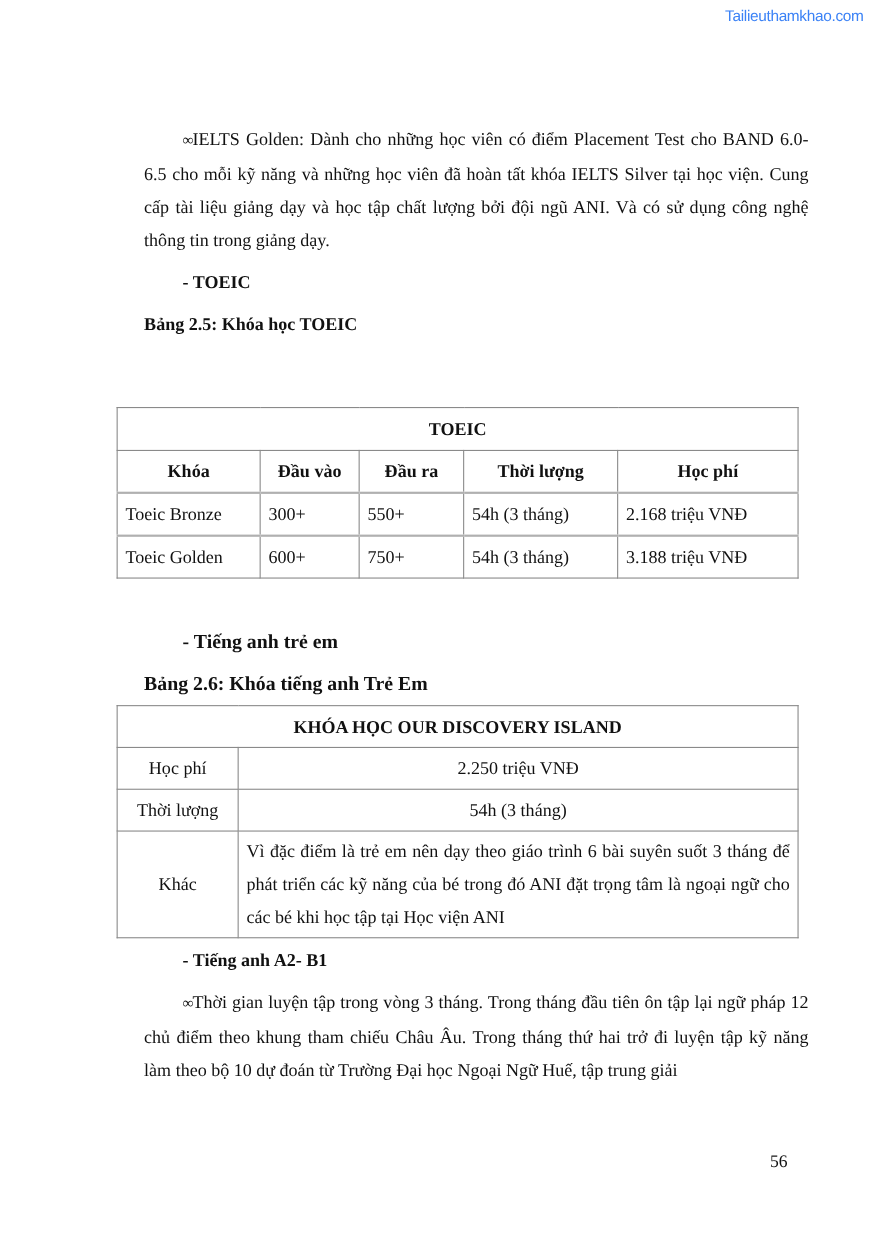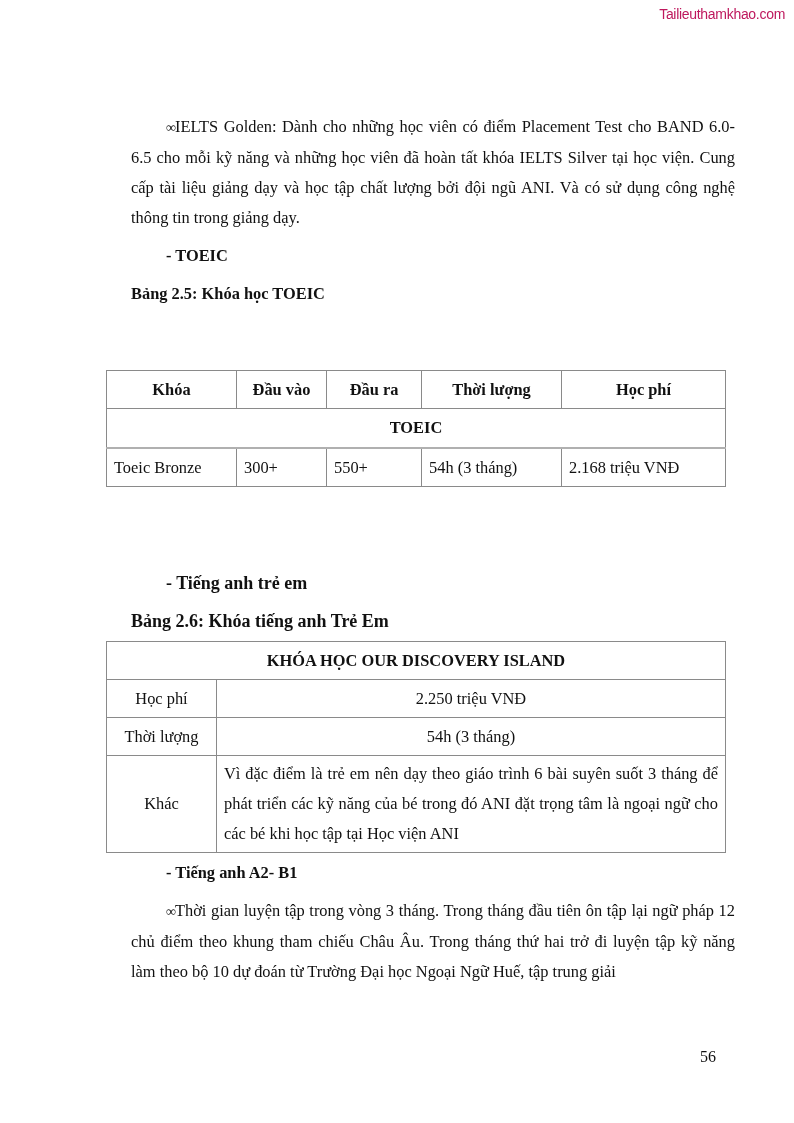--- a/index.html
+++ b/index.html
@@ -4,21 +4,21 @@
   <style>
     html, body { margin: 0; padding: 0; background: #ffffff; }
     body {
       width: 794px; height: 1123px; position: relative; overflow: hidden;
       font-family: "Liberation Serif", "DejaVu Serif", serif;
       color: #111111;
     }
     .watermark {
       position: absolute; top: 6px; right: 9px;
       font-family: "Liberation Sans", "DejaVu Sans", sans-serif;
-      font-size: 14px; color: #be185d; letter-spacing: -0.3px;
+      font-size: 14px; color: #3b82f6; letter-spacing: -0.3px;
     }
     .page {
       position: absolute; left: 114px; top: 112px; width: 604px;
       font-size: 16.4px; line-height: 30px; margin-left: 17px;
     }
     p { margin: 0; text-align: justify; }
     .para { text-indent: 35px; }
     .para-last { text-align-last: left; }
     .bullet-glyph { font-size: 14px; letter-spacing: -1px; }
     .heading { font-weight: bold; padding-left: 35px; }
@@ -38,37 +38,44 @@
 
 <div class="page">
   <p class="para"><span class="bullet-glyph">∞</span><span>IELTS Golden: Dành cho những học viên có điểm Placement Test cho BAND 6.0-6.5 cho mỗi kỹ năng và những học viên đã hoàn tất khóa IELTS Silver tại học viện. Cung cấp tài liệu giảng dạy và học tập chất lượng bởi đội ngũ ANI. Và có sử dụng công nghệ thông tin trong giảng dạy.</span></p>
   <p class="heading" style="margin-top:8px;">- TOEIC</p>
   <p class="caption" style="margin-top:8px;">Bảng 2.5: Khóa học TOEIC</p>
 </div>
 
 <table class="toeic" style="top:370px;">
   <thead>
     <tr>
+        <th colspan="5" style="height:38px;">TOEIC</th>
+      </tr>
+    <tr>
       <th style="width:115px;">Khóa</th>
       <th style="width:75px;">Đầu vào</th>
       <th style="width:80px;">Đầu ra</th>
       <th style="width:125px;">Thời lượng</th>
       <th>Học phí</th>
     </tr>
-    <tr>
-        <th colspan="5" style="height:38px;">TOEIC</th>
-      </tr>
   </thead>
   <tbody>
     <tr>
       <td>Toeic Bronze</td>
       <td>300+</td>
       <td>550+</td>
       <td>54h (3 tháng)</td>
       <td>2.168 triệu VNĐ</td>
+    </tr>
+    <tr>
+      <td>Toeic Golden</td>
+      <td>600+</td>
+      <td>750+</td>
+      <td>54h (3 tháng)</td>
+      <td>3.188 triệu VNĐ</td>
     </tr>
   </tbody>
 </table>
 
 <div class="page" style="top:568px; font-size:18px;">
   <p class="heading">- Tiếng anh trẻ em</p>
   <p class="caption" style="margin-top:8px;">Bảng 2.6: Khóa tiếng anh Trẻ Em</p>
 </div>
 
 <table class="kids" style="top:641px;">

